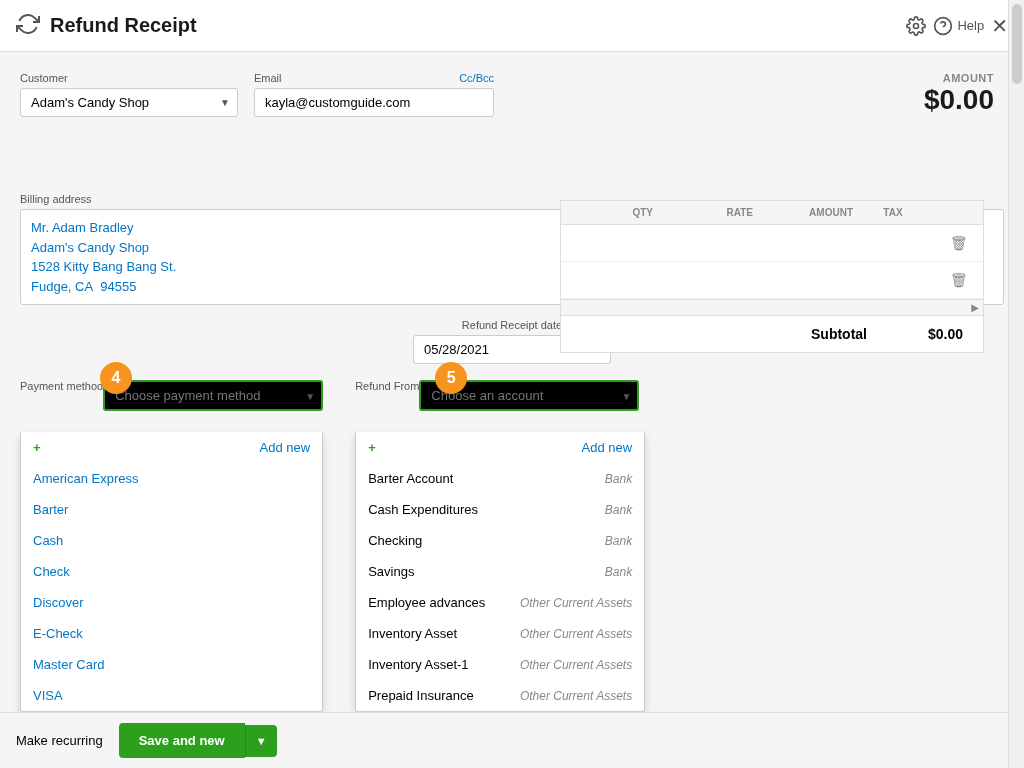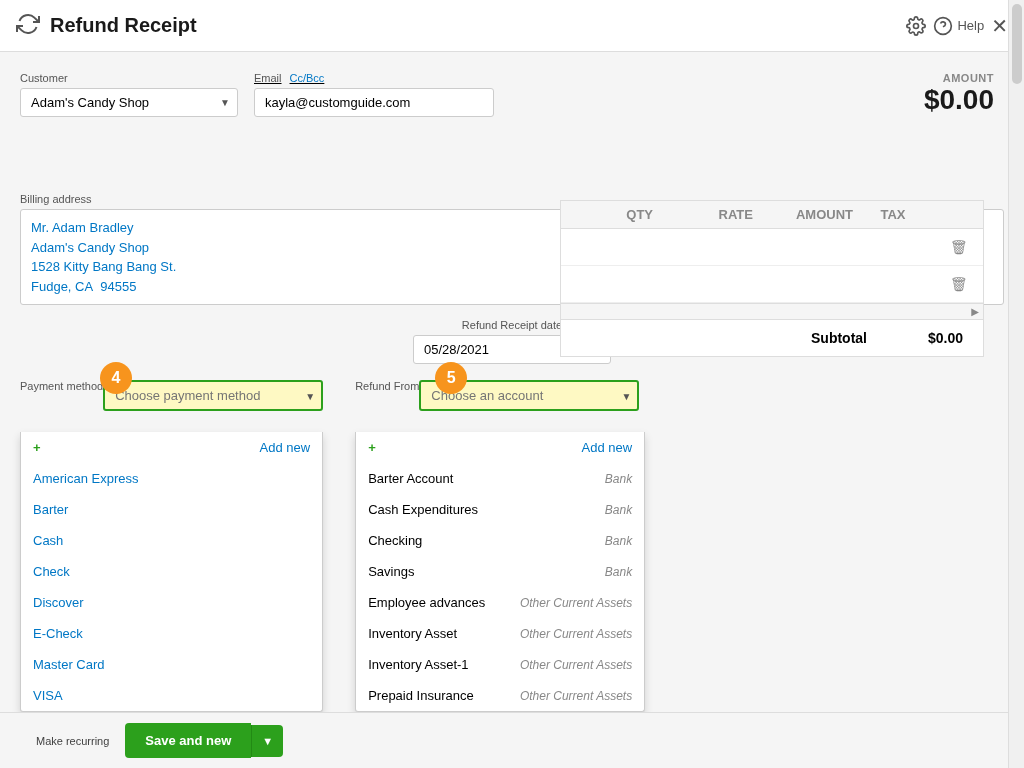--- a/index.html
+++ b/index.html
@@ -163,22 +163,22 @@
     }
 
     .email-field-group {
       display: flex;
       flex-direction: column;
       gap: 4px;
     }
 
     .email-label-row {
       display: flex;
-      align-items: center;
-      text-decoration: underline;
+      justify-content: space-between;
+      align-items: center;
     }
 
     
     .billing-address-box {
       border: 1px solid #ccc;
       border-radius: 3px;
       padding: 8px 10px;
       background: #fff;
       min-width: 180px;
       line-height: 1.5;
@@ -198,21 +198,21 @@
       display: flex;
       flex-direction: row;
       gap: 0;
     }
 
     .payment-dropdown {
       border: 2px solid #2ca01c;
       border-radius: 3px;
       padding: 6px 30px 6px 10px;
       font-size: 13px;
-      background: #fef9c3;
+      background: #000000;
       min-width: 190px;
       appearance: none;
       cursor: pointer;
       color: #888;
     }
 
     .payment-dropdown-wrapper {
       position: relative;
     }
 
@@ -287,21 +287,21 @@
       top: -18px;
       left: 80px;
     }
 
     .table-header {
       display: grid;
       grid-template-columns: 1fr 80px 100px 100px 80px 40px;
       background: #f5f5f5;
       border-bottom: 1px solid #ddd;
       padding: 6px 10px;
-      font-size: 13px;
+      font-size: 10px;
       color: #888;
       font-weight: 600;
     }
 
     .table-row {
       display: grid;
       grid-template-columns: 1fr 80px 100px 100px 80px 40px;
       padding: 8px 10px;
       border-bottom: 1px solid #eee;
       align-items: center;
@@ -369,25 +369,24 @@
       background: #fff;
     }
 
     .footer-right {
       display: flex;
       align-items: center;
       gap: 0;
     }
 
     .make-recurring {
-      font-size: 11px;
-      color: #404040;
+      font-size: 13px;
+      color: #000000;
       cursor: pointer;
       margin-right: 16px;
-      margin-left: 20px;
     }
 
     .save-btn {
       background: #2ca01c;
       color: #fff;
       border: none;
       padding: 10px 20px;
       border-radius: 4px 0 0 4px;
       font-size: 13px;
       font-weight: 600;

